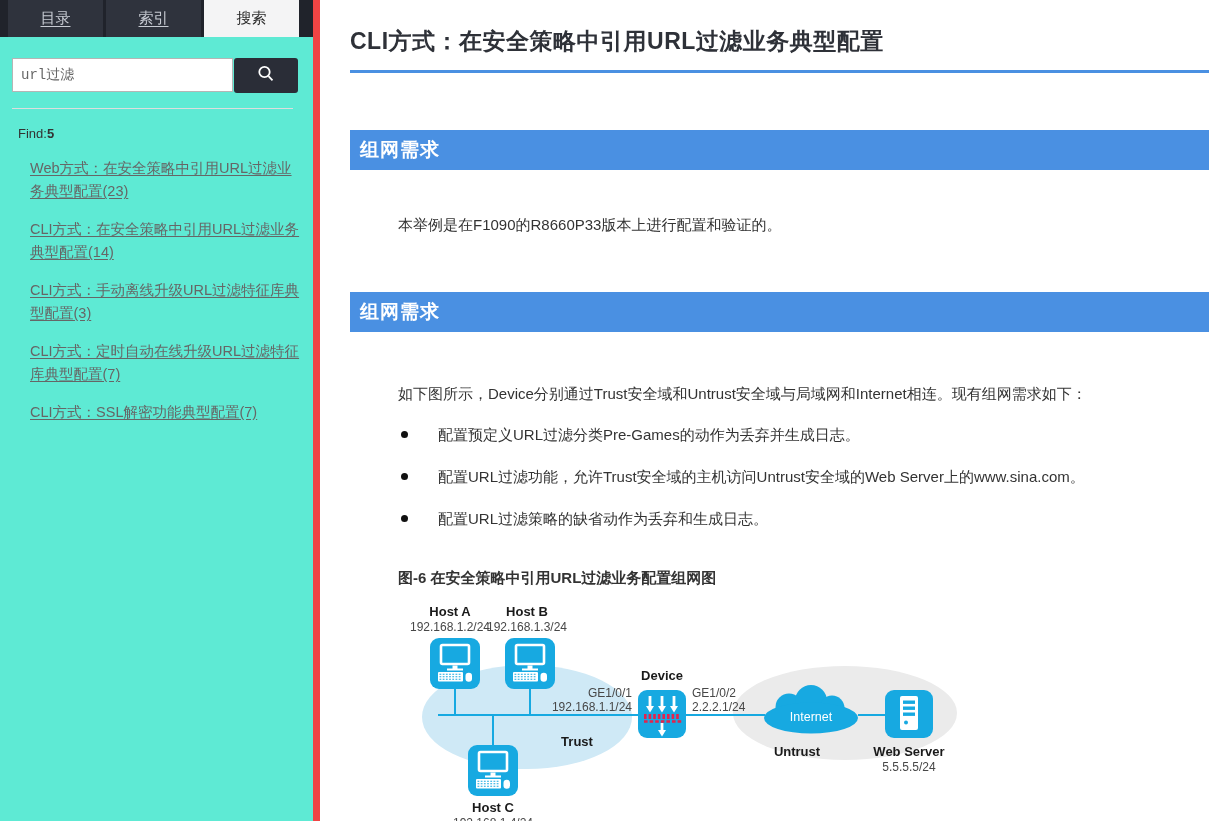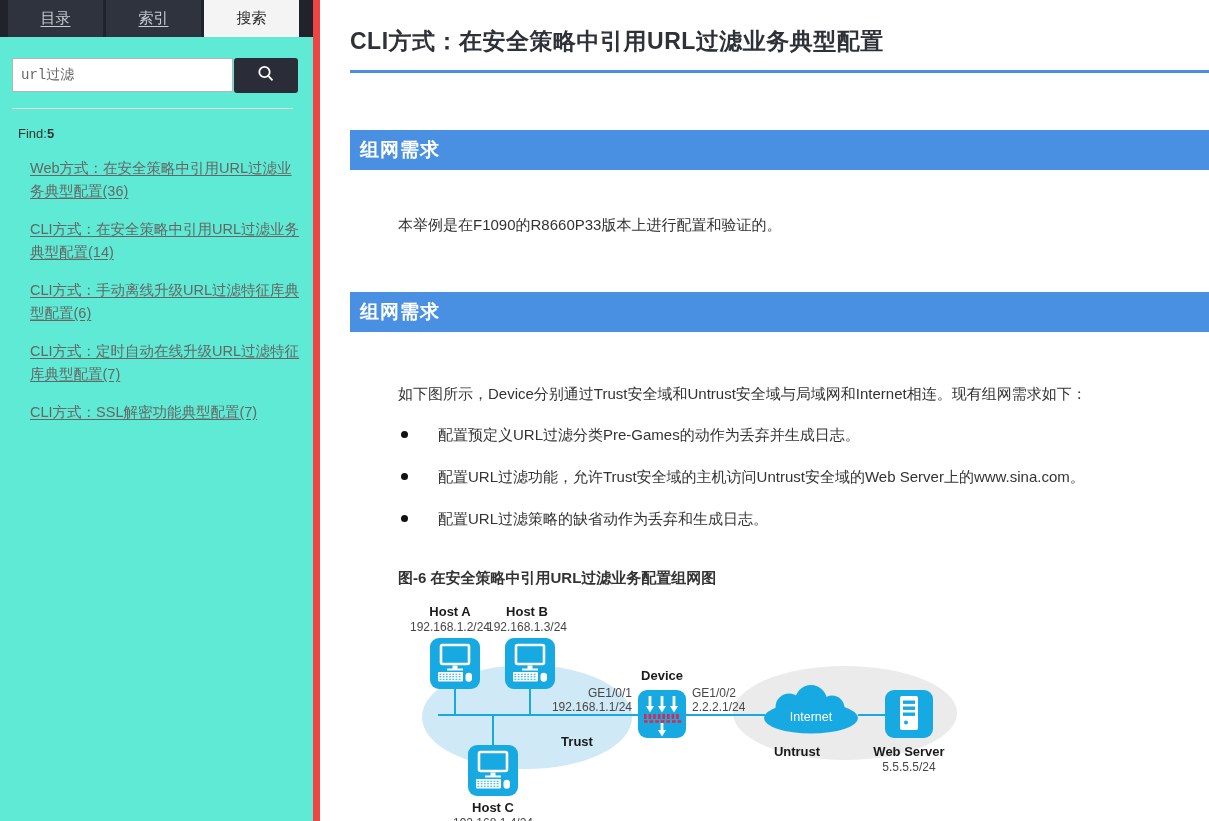--- a/index.html
+++ b/index.html
@@ -83,23 +83,23 @@
         </svg>
       </span>
     </button>
   </div>
 
   <hr class="side-divider">
 
   <div class="find-row"><span>Find:</span><b>5</b></div>
 
   <div class="results">
-    <a>Web方式：在安全策略中引用URL过滤业务典型配置(36)</a>
+    <a>Web方式：在安全策略中引用URL过滤业务典型配置(23)</a>
     <a>CLI方式：在安全策略中引用URL过滤业务典型配置(14)</a>
-    <a>CLI方式：手动离线升级URL过滤特征库典型配置(6)</a>
+    <a>CLI方式：手动离线升级URL过滤特征库典型配置(3)</a>
     <a>CLI方式：定时自动在线升级URL过滤特征库典型配置(7)</a>
     <a>CLI方式：SSL解密功能典型配置(7)</a>
   </div>
 </div>
 
 <div class="content">
   <h1 class="page-title">CLI方式：在安全策略中引用URL过滤业务典型配置</h1>
   <div class="title-rule"></div>
 
   <div class="section-banner">组网需求</div>

